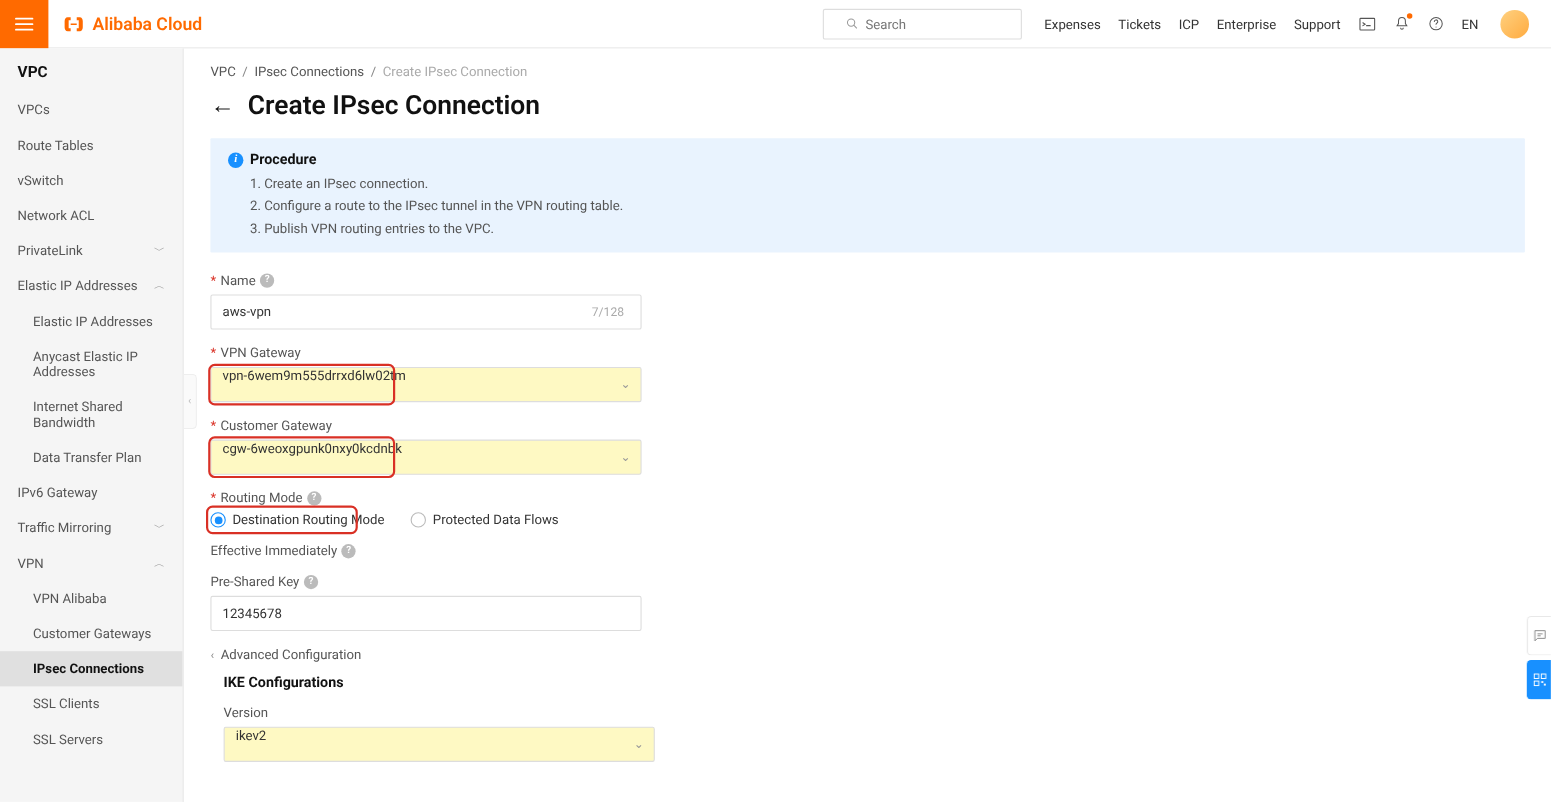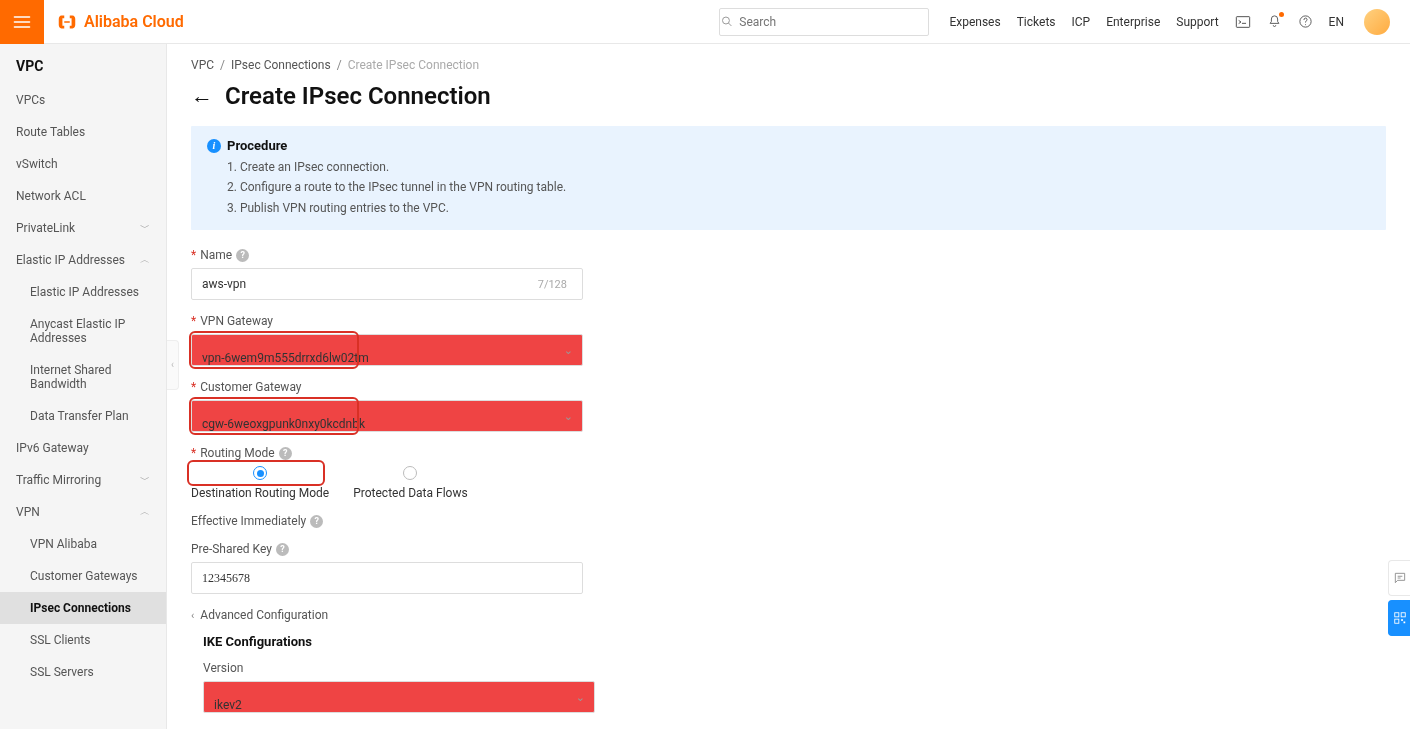--- a/index.html
+++ b/index.html
@@ -5,21 +5,21 @@
     * { margin: 0; padding: 0; box-sizing: border-box; font-family: -apple-system, BlinkMacSystemFont, "Segoe UI", Roboto, "Helvetica Neue", Arial, sans-serif; }
     body { background: #fff; color: #333; font-size: 12px; width: 1410px; height: 729px; overflow: hidden; position: relative; }
     
     
     .top-header { height: 44px; width: 100%; display: flex; align-items: center; border-bottom: 1px solid #e8e8e8; background: #fff; }
     .hamburger-btn { width: 44px; height: 44px; background: #ff6a00; display: flex; align-items: center; justify-content: center; cursor: pointer; }
     .hamburger-btn svg { width: 20px; height: 20px; }
     .brand { display: flex; align-items: center; margin-left: 12px; color: #ff6a00; font-weight: 600; font-size: 16px; gap: 6px; }
     .brand-logo { display: inline-flex; align-items: center; }
     .header-spacer { flex: 1; }
-    .search-box { width: 210px; height: 28px; border: 1px solid #ddd; border-radius: 2px; display: flex; align-items: center; padding: 0 1px; color: #999; margin-right: 20px; }
+    .search-box { width: 181px; height: 28px; border: 1px solid #ddd; border-radius: 2px; display: flex; align-items: center; padding: 0 20px; color: #999; margin-right: 20px; }
     .search-box input { border: none; outline: none; width: 100%; font-size: 12px; color: #333; margin-left: 6px; }
     .nav-links { display: flex; align-items: center; gap: 16px; margin-right: 14px; font-size: 12px; color: #333; }
     .nav-links span, .nav-links .nav-icon { cursor: pointer; }
     .nav-icon { display: inline-flex; align-items: center; position: relative; }
     .bell-dot { position: absolute; width: 5px; height: 5px; background: #ff6a00; border-radius: 50%; top: -2px; right: -2px; }
     .avatar { width: 26px; height: 26px; border-radius: 50%; background: linear-gradient(135deg, #ffd180, #ffab40); margin-left: 4px; margin-right: 6px; }
     
     
     .layout { display: flex; height: calc(729px - 44px); }
     
@@ -50,26 +50,26 @@
     .form-group { margin-bottom: 14px; }
     .form-label { font-size: 12px; color: #555; margin-bottom: 6px; display: flex; align-items: center; gap: 4px; }
     .req { color: #d93025; }
     .help-icon { width: 13px; height: 13px; border-radius: 50%; background: #bbb; color: #fff; display: inline-flex; align-items: center; justify-content: center; font-size: 9px; font-weight: 700; }
     
     .text-input-wrap { position: relative; width: 392px; }
     .text-input { width: 100%; height: 32px; border: 1px solid #ddd; border-radius: 2px; padding: 0 60px 0 10px; font-size: 12px; color: #333; outline: none; }
     .char-count { position: absolute; right: 16px; top: 50%; transform: translateY(-50%); font-size: 11px; color: #aaa; }
     
     .select-wrap { position: relative; width: 392px; }
-    .select-input { width: 100%; height: 32px; border: 1px solid #ddd; border-radius: 2px; padding: 0 30px 0 10px; font-size: 12px; color: #333; display: flex; align-items: flex-end; cursor: pointer; background: #ef4444; }
+    .select-input { width: 100%; height: 32px; border: 1px solid #ddd; border-radius: 2px; padding: 0 30px 0 10px; font-size: 12px; color: #333; display: flex; align-items: flex-start; cursor: pointer; background: #fef9c3; }
     .select-caret { position: absolute; right: 10px; top: 50%; transform: translateY(-50%); color: #999; font-size: 11px; pointer-events: none; }
     .highlight-red { position: absolute; border: 2.5px solid #d93025; border-radius: 6px; pointer-events: none; }
     
     .radio-row { display: flex; align-items: center; gap: 24px; font-size: 12px; color: #333; }
-    .radio-opt { display: flex; align-items: center; gap: 6px; cursor: pointer; flex-direction: column; }
+    .radio-opt { display: flex; align-items: center; gap: 6px; cursor: pointer; }
     .radio-circle { width: 14px; height: 14px; border: 1px solid #bbb; border-radius: 50%; display: inline-flex; align-items: center; justify-content: center; }
     .radio-circle.checked { border-color: #1890ff; }
     .radio-circle.checked::after { content: ""; width: 7px; height: 7px; background: #1890ff; border-radius: 50%; }
     
     .adv-config-row { display: flex; align-items: center; gap: 6px; font-size: 12px; color: #555; cursor: pointer; margin-top: 4px; margin-bottom: 12px; }
     .adv-chev { color: #888; font-size: 11px; }
     
     .ike-heading { font-weight: 700; font-size: 13px; color: #111; margin: 8px 0 12px 12px; }
     .sub-indent { margin-left: 12px; }
     
@@ -291,21 +291,21 @@
           <span class="help-icon">?</span>
         </div>
     </div>
 
     <div class="form-group">
       <div class="form-label">
           <span>Pre-Shared Key</span>
           <span class="help-icon">?</span>
         </div>
       <div class="text-input-wrap">
-        <input class="text-input" style="padding-right: 20px; font-family: Liberation Serif, serif;" value="12345678">
+        <input class="text-input" style="padding-right: 20px;" value="12345678">
       </div>
     </div>
 
     <div class="adv-config-row">
       <span class="adv-chev">‹</span>
       <span>Advanced Configuration</span>
     </div>
 
     <div class="ike-heading">IKE Configurations</div>
 

